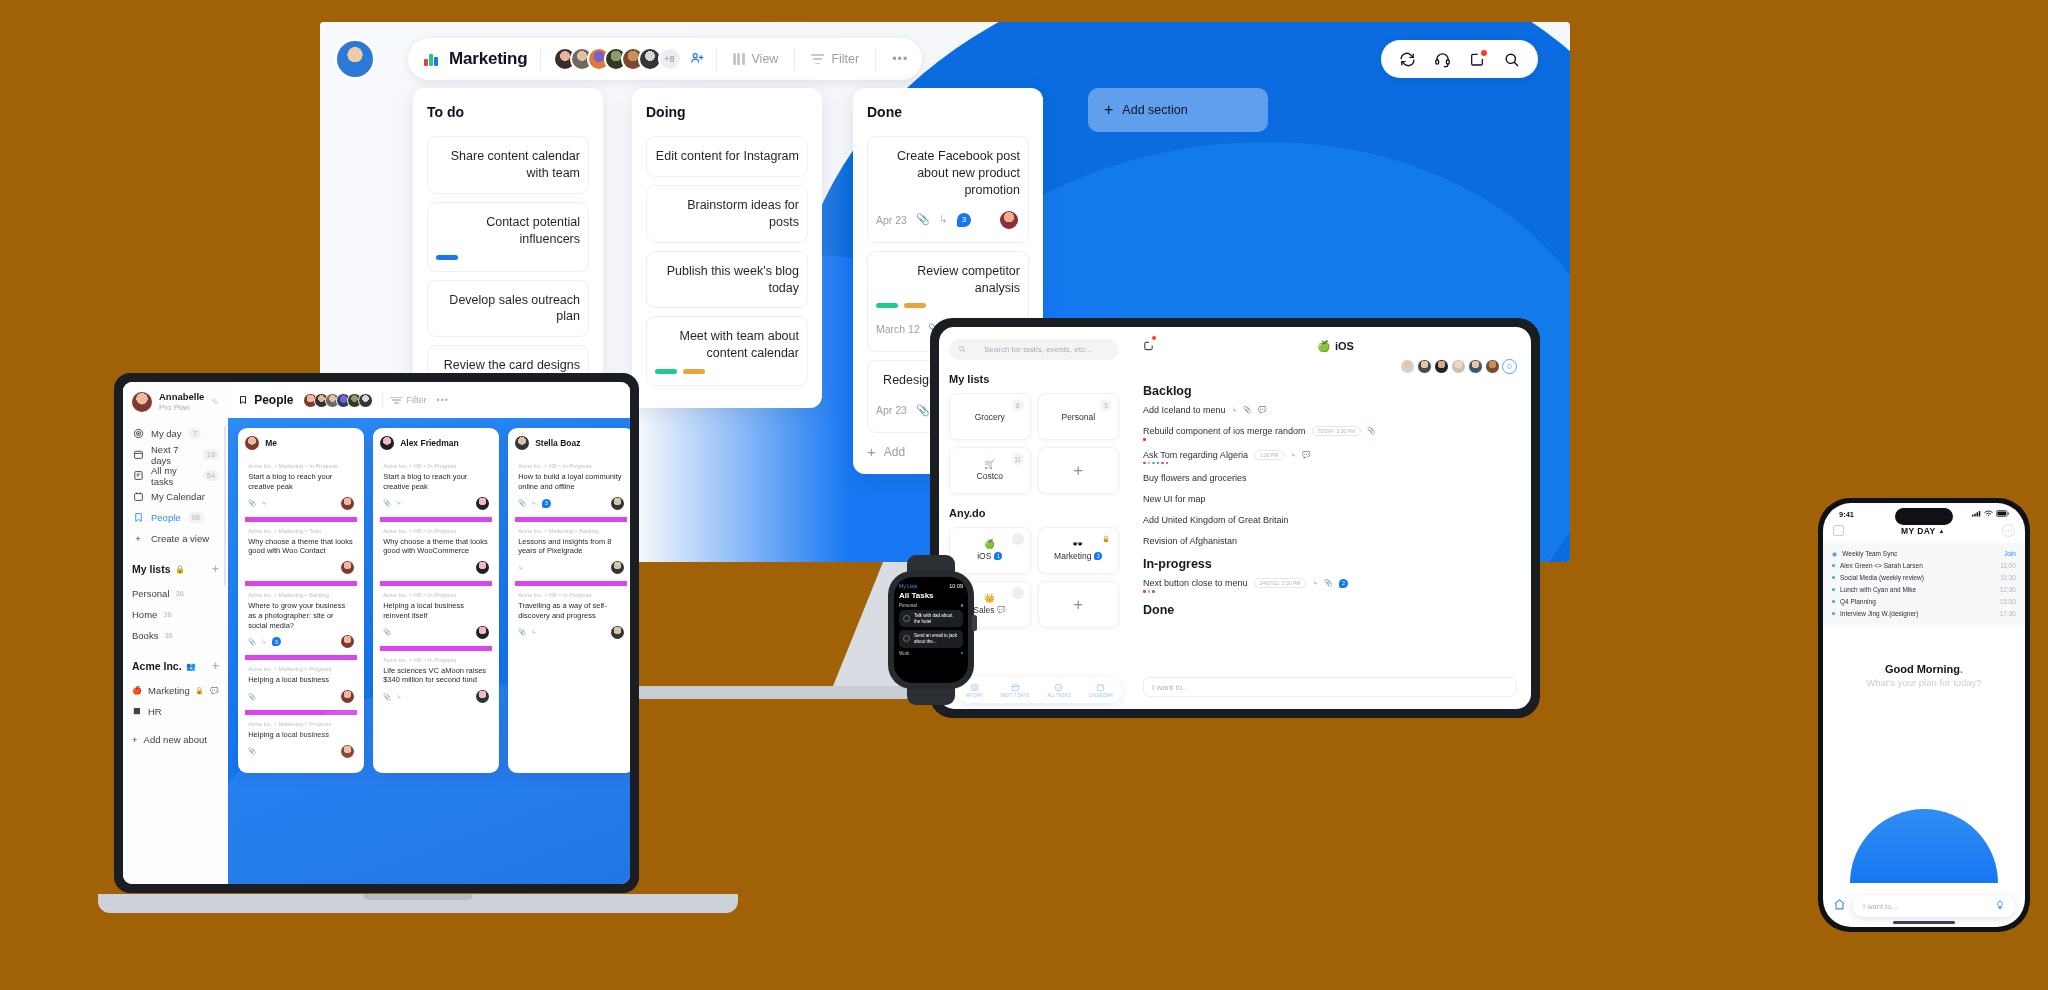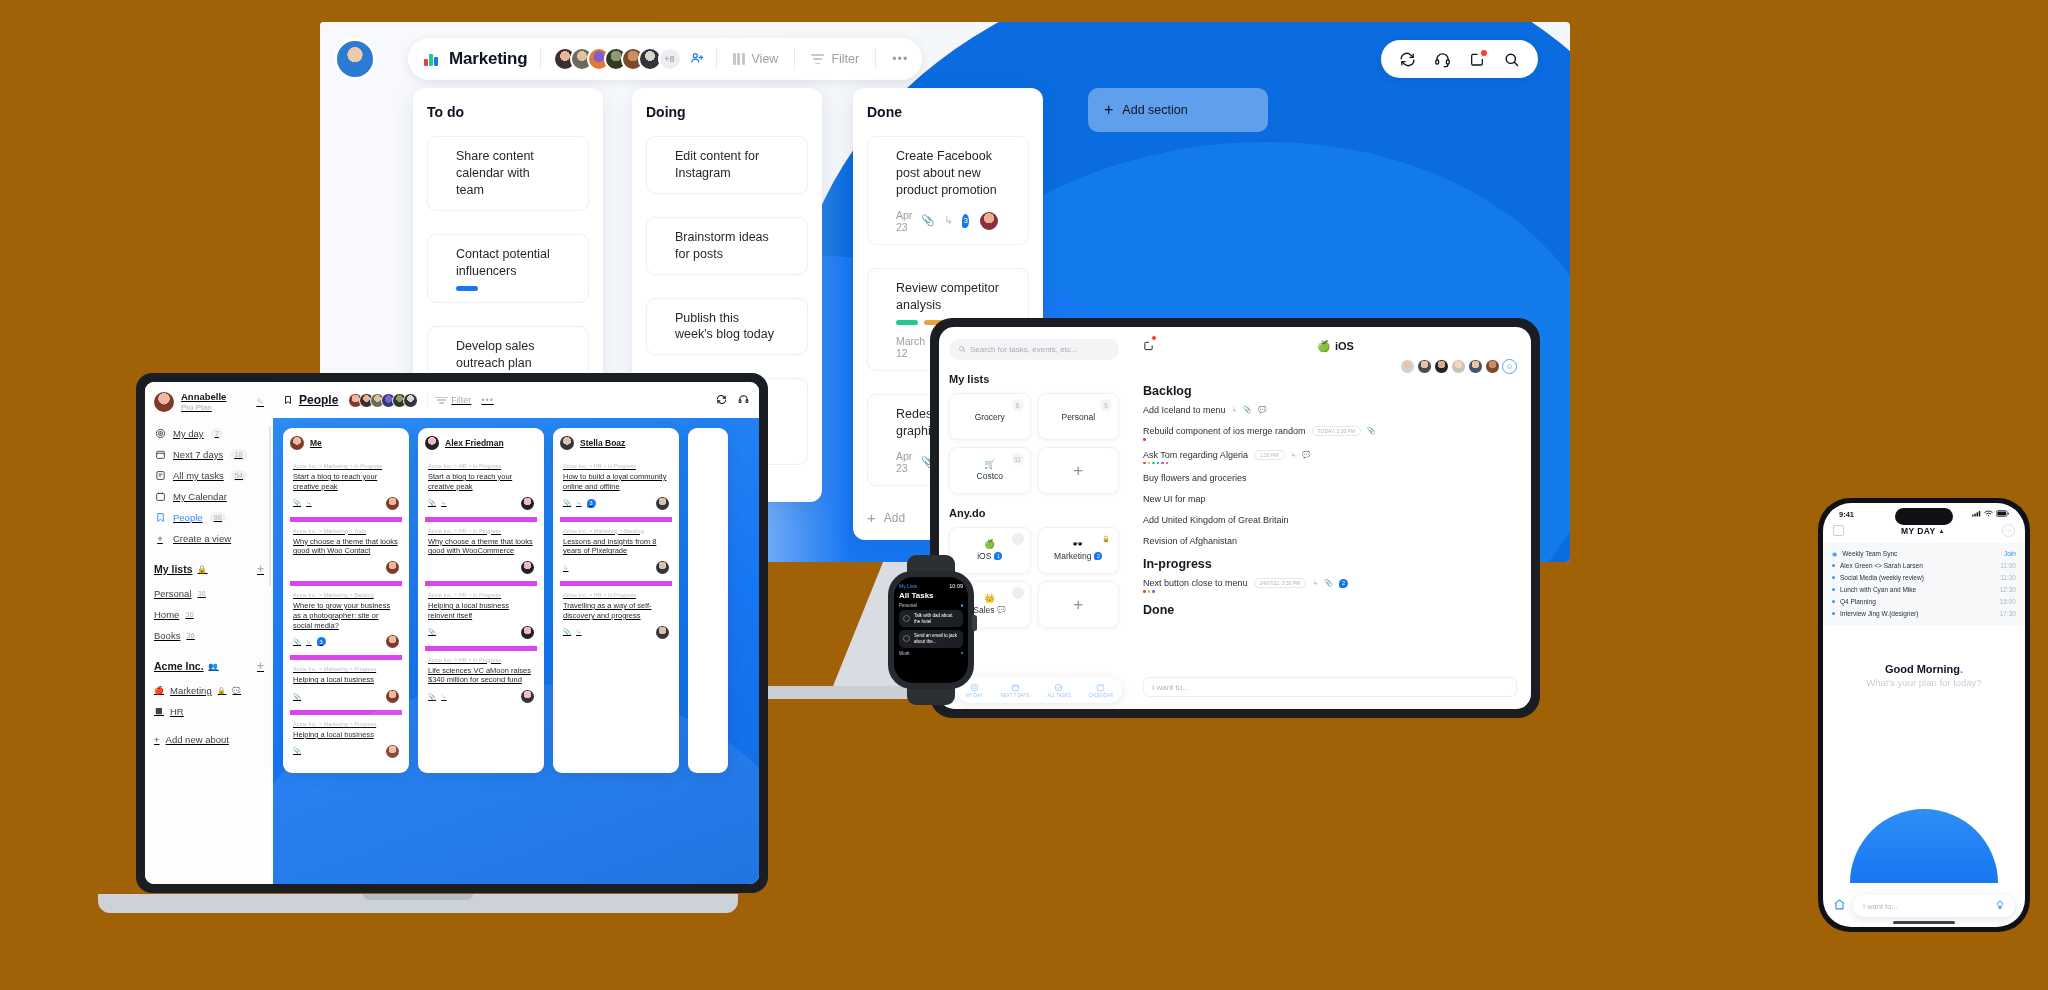--- a/index.html
+++ b/index.html
@@ -46,21 +46,21 @@
   .filter-ic i { height:1.5px; background:#c3c8ce; border-radius:1px; display:block; }
   .filter-ic i:nth-child(1){width:13px} .filter-ic i:nth-child(2){width:9px} .filter-ic i:nth-child(3){width:5px}
 
   #dt-right { position:absolute; right:32px; top:18px; height:38px; background:#fff; border-radius:19px;
       display:flex; align-items:center; gap:18px; padding:0 18px; box-shadow:0 2px 10px rgba(25,40,70,.12); }
   #dt-right svg { display:block; }
 
   .board { position:absolute; top:66px; background:#fff; border-radius:12px;
       box-shadow:0 4px 22px rgba(20,40,80,.10); padding:16px 14px 14px; }
   .board h3 { font-size:14px; font-weight:700; color:#0d1321; margin-bottom:16px; }
-  .card { border:1px solid #edeff2; border-radius:9px; padding:11px 28px; margin-bottom:23px; background:#fff; }
+  .card { border:1px solid #edeff2; border-radius:9px; padding:11px 8px; margin-bottom:8px; background:#fff;text-align:right; }
   .card .ttl { font-size:12.5px; color:#1f232b; line-height:1.35; }
   .tags { display:flex; gap:6px; margin-top:7px; }
   .tag { width:22px; height:5px; border-radius:3px; display:block; }
   .meta { display:flex; align-items:center; gap:9px; margin-top:10px; }
   .meta .date { font-size:10.5px; color:#9aa0a6; }
   .badge { background:#1677f2; color:#fff; font-size:8px; width:14px;height:14px;border-radius:50% 50% 50% 2px;
       display:flex;align-items:center;justify-content:center; }
   .meta .av { width:22px;height:22px; margin-left:auto; border:2px solid #fff; }
   .ic { color:#b9bec6; font-size:11px; }
 
@@ -71,21 +71,21 @@
       background:rgba(255,255,255,.35); border-radius:10px; display:flex; align-items:center;
       gap:9px; padding-left:16px; color:#0d1321; font-size:12.5px; font-weight:500; }
 
   
   #stand { position:absolute; left:690px; top:562px; width:508px; height:126px; background:#d9dde3;
      clip-path:polygon(38% 0,62% 0,72% 100%,28% 100%); }
   #stand-base { position:absolute; left:620px; top:686px; width:650px; height:13px; background:#c9ced5; border-radius:7px; }
 
   
   #laptop { position:absolute; left:98px; top:373px; width:640px; height:540px; }
-  #lid { position:absolute; left:38px; top:0; width:632px; height:520px; background:#1a1d21; border-radius:16px; padding:9px;text-decoration:underline; }
+  #lid { position:absolute; left:16px; top:0; width:525px; height:520px; background:#1a1d21; border-radius:16px; padding:9px; }
   #lscreen { width:100%; height:100%; background:#fff; border-radius:9px; overflow:hidden; position:relative; display:flex; }
   #lbase { position:absolute; left:0; bottom:0; width:640px; height:19px; background:#cdd2d8; border-radius:0 0 12px 12px; }
   #lbase:after { content:""; position:absolute; left:265px; top:0; width:110px; height:6px;
       background:#b6bcc4; border-radius:0 0 6px 6px; }
 
   #lsidebar { width:128px; background:#fdfdfd; padding:10px 9px; position:relative; }
   #lsb-user { display:flex; align-items:center; gap:7px; margin-bottom:11px; }
   #lsb-user .av { width:20px;height:20px; }
   #lsb-user .nm { font-size:9.5px; font-weight:700; color:#141820; line-height:1.15;}
   #lsb-user .pl { font-size:8px; color:#a8adb5; }
@@ -122,21 +122,21 @@
   .pcard .pm .av { width:13px;height:13px; margin-left:auto; }
   .pcard .pm .ic { font-size:6.5px; }
   .pcard .pm .badge { width:9px;height:9px;font-size:5.5px; }
 
   
   #tablet { position:absolute; left:930px; top:318px; width:610px; height:400px;
       background:#1a1d21; border-radius:22px; padding:9px; }
   #tscreen { width:100%; height:100%; background:#fff; border-radius:15px; overflow:hidden; display:flex; position:relative;}
   #tleft { width:190px; padding:12px 10px; }
   #tsearch { height:21px; background:#f3f4f6; border-radius:11px; display:flex; align-items:center;
-      gap:4px; padding:0 9px; font-size:8px; color:#a8adb5; }
+      gap:18px; padding:0 9px; font-size:8px; color:#a8adb5; }
   .t-head { font-size:11px; font-weight:700; color:#141820; margin:13px 0 8px; }
   .tgrid { display:grid; grid-template-columns:1fr 1fr; gap:7px; }
   .tcell { height:47px; background:#fff; border:1px solid #f0f1f3; border-radius:8px; position:relative;
       display:flex; flex-direction:column; align-items:center; justify-content:center; gap:2px;
       box-shadow:0 1px 4px rgba(20,40,80,.05); }
   .tcell .lbl { font-size:8.5px; color:#2b3038; display:flex; align-items:center; gap:3px; }
   .tcell .cnt { position:absolute; right:6px; top:5px; font-size:6.5px; color:#b0b5bd;
       background:#f3f4f6; border-radius:7px; min-width:12px; height:12px; display:flex;
       align-items:center; justify-content:center; }
   .tcell .emo { font-size:9px; line-height:1; }

